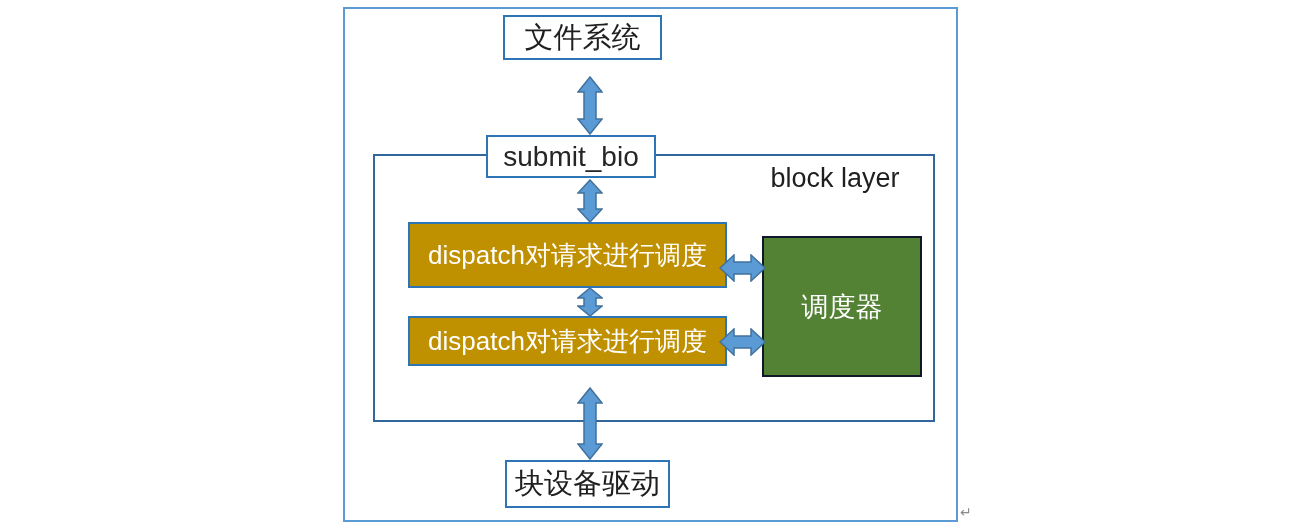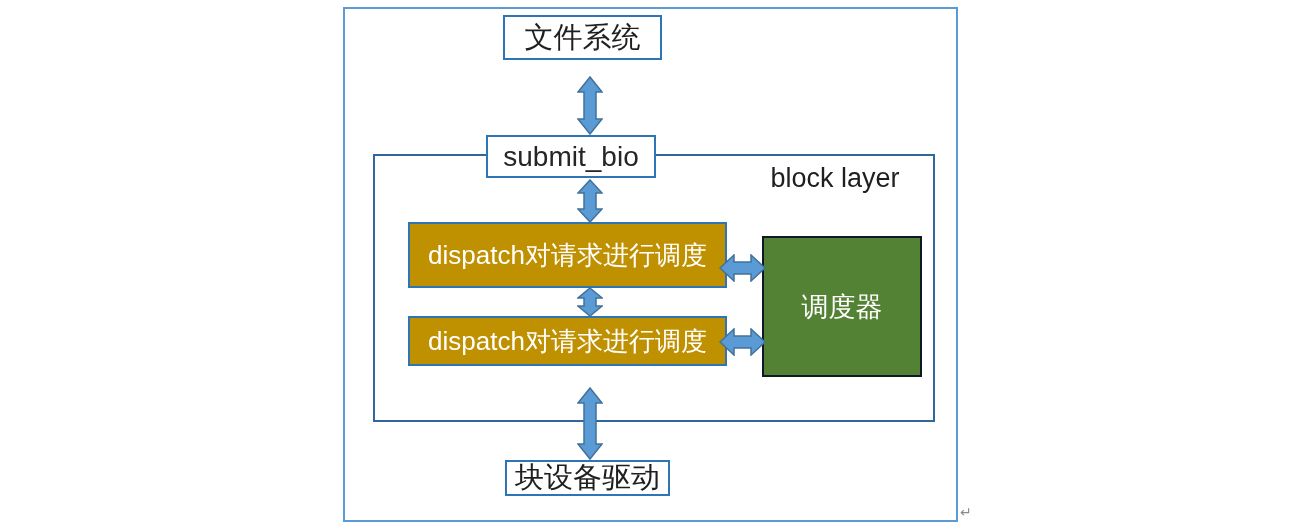--- a/index.html
+++ b/index.html
@@ -27,21 +27,21 @@
   .node {
     display: flex; align-items: center; justify-content: center;
     text-align: center;
     border: 2px solid #2E75B6;
     background: #ffffff;
     color: #1F1F1F;
     z-index: 2;
   }
   .node-fs      { left: 503px; top: 15px;  width: 159px; height: 45px; font-size: 29px; }
   .node-submit  { left: 486px; top: 135px; width: 170px; height: 43px; font-size: 28px; color: #262626; }
-  .node-driver  { left: 505px; top: 460px; width: 165px; height: 36px; font-size: 29px; }
+  .node-driver  { left: 505px; top: 460px; width: 165px; height: 48px; font-size: 29px; }
   .node-gold {
     background: #BF9000;
     color: #FFFFFF;
     font-size: 26px;
   }
   .node-gold1 { left: 408px; top: 222px; width: 319px; height: 66px; }
   .node-gold2 { left: 408px; top: 316px; width: 319px; height: 50px; }
   .node-green {
     left: 762px; top: 236px; width: 160px; height: 141px;
     background: #548235;

